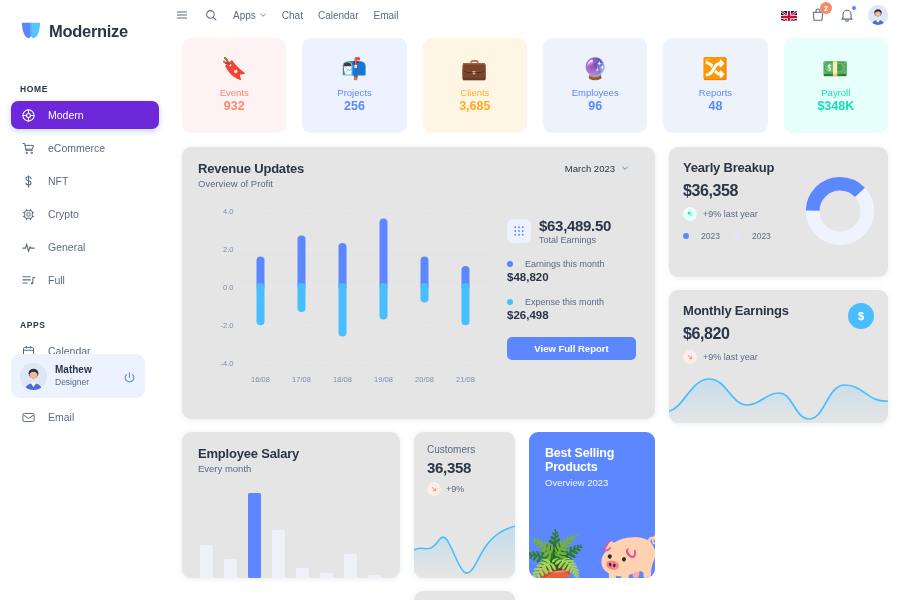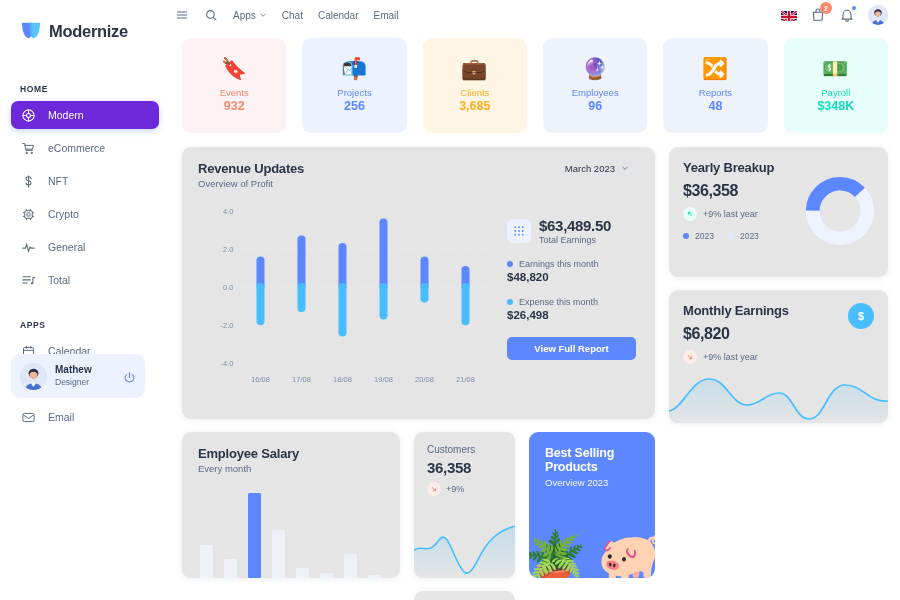--- a/index.html
+++ b/index.html
@@ -126,21 +126,21 @@
 
   .earn-top { display: flex; align-items: center; gap: 8px; }
   .earn-icon-box {
     width: 24px; height: 24px; border-radius: 6px; background: #ecf2ff;
     display: flex; align-items: center; justify-content: center; flex: 0 0 24px;
   }
   .earn-amount { font-size: 15px; font-weight: 700; color: #2a3547; letter-spacing: -0.3px; }
   .earn-caption { font-size: 9px; color: #5a6a85; margin-top: 1px; }
 
   .legend-row { margin-top: 14px; }
-  .legend-label { display: flex; align-items: center; gap: 6px; font-size: 9px; color: #5a6a85; }
+  .legend-label { display: flex; align-items: center; gap: 12px; font-size: 9px; color: #5a6a85; }
   .ldot { width: 6px; height: 6px; border-radius: 50%; flex: 0 0 6px; }
   .legend-amount { font-size: 11.5px; font-weight: 600; color: #2a3547; margin-top: 2px; margin-left: 0; }
 
   .btn-primary {
     margin-top: 16px; width: 129px; height: 23px; border-radius: 5px;
     background: #5d87ff; color: #fff; border: none;
     font-size: 9.5px; font-weight: 600; cursor: pointer;
     font-family: "Liberation Sans", sans-serif;
   }
 
@@ -268,21 +268,21 @@
     </div>
 
     <div class="nav-item">
       <span class="ico">
         <svg viewBox="0 0 24 24" fill="none" stroke="#5a6a85" stroke-width="1.7" stroke-linecap="round">
             <path d="M3 6h12M3 11h12M3 16h7"></path>
             <path d="M19 16V8l3-1"></path>
             <circle cx="17.5" cy="16.5" r="1.8" fill="#5a6a85" stroke="none"></circle>
           </svg>
       </span>
-      <span>Total</span>
+      <span>Full</span>
     </div>
 
     <div class="nav-section apps">APPS</div>
 
     <div class="nav-item">
       <span class="ico">
         <svg viewBox="0 0 24 24" fill="none" stroke="#5a6a85" stroke-width="1.6">
             <rect x="4" y="5.5" width="16" height="15" rx="2"></rect>
             <path d="M4 10h16M8.5 3v4M15.5 3v4"></path>
           </svg>

